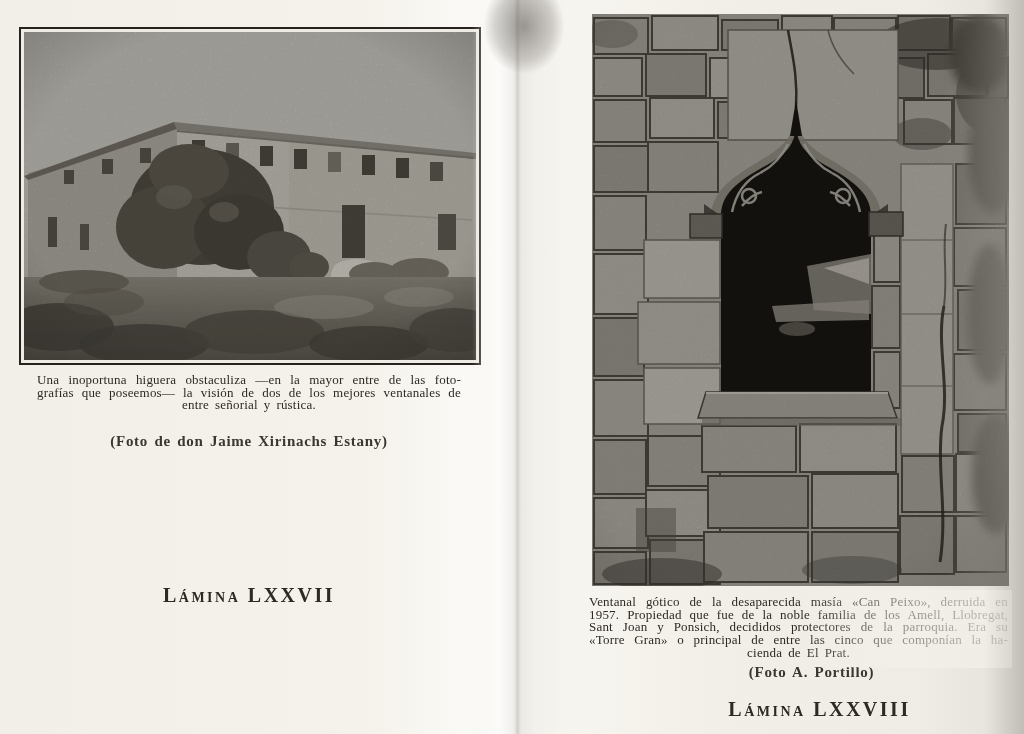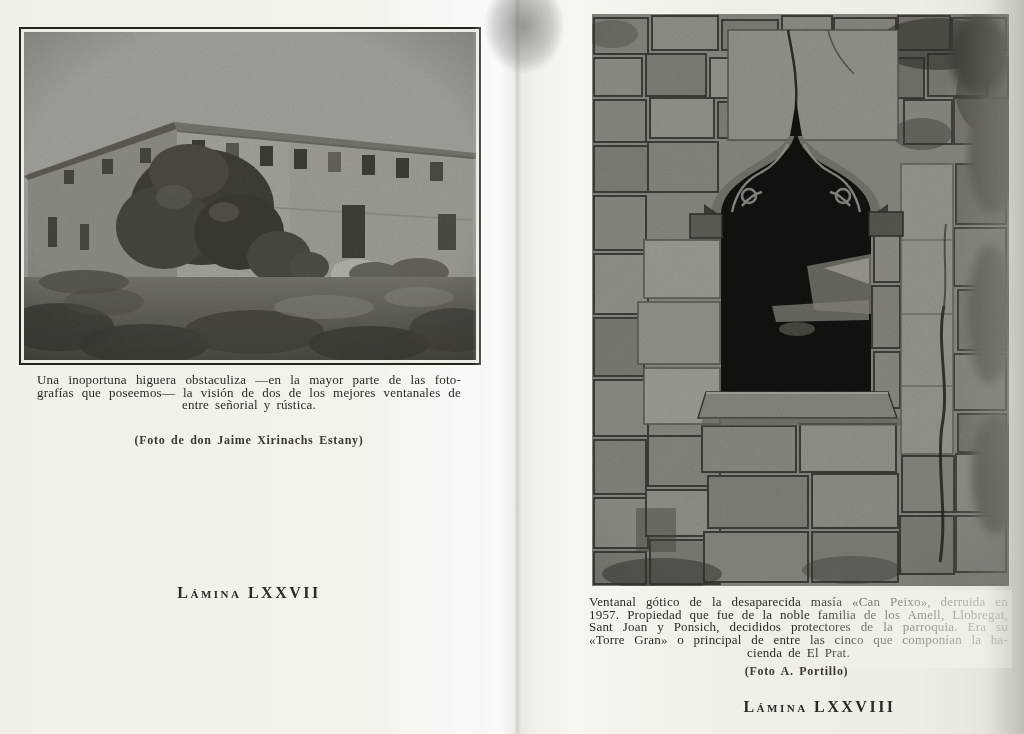--- a/index.html
+++ b/index.html
@@ -28,29 +28,29 @@
   .caption {
     position:absolute; color:#2d2924; font-size:13px; line-height:12.7px;
     word-spacing:2.5px; letter-spacing:0.2px;
   }
   .cap-line { text-align:justify; text-align-last:justify; }
   .cap-line.center { text-align:left; text-align-last:center; }
   .caption-left  { left:37px;  top:374px; width:424px; }
   .caption-right { left:589px; top:596px; width:419px; }
 
   .credit {
-    position:absolute; font-size:12px; font-weight:bold; color:#3b372f;
+    position:absolute; font-size:15px; font-weight:bold; color:#3b372f;
     letter-spacing:0.7px; word-spacing:2px; text-align:center;
   }
   .credit-left  { left:37px;  top:433px; width:424px; }
-  .credit-right { left:587px; top:664px; width:419px; }
+  .credit-right { left:602px; top:664px; width:419px; }
 
   .plate {
     position:absolute; font-variant:small-caps; font-weight:600;
-    font-size:16px; letter-spacing:2.5px; color:#2d2924; text-align:center;
+    font-size:20px; letter-spacing:2.5px; color:#2d2924; text-align:center;
   }
   .plate-left  { left:37px;  top:584px; width:424px; }
   .plate-right { left:610px; top:698px; width:419px; }
 
   
   .gutter-shadow {
     left:462px; top:0; width:140px; height:734px; pointer-events:none;
     background:linear-gradient(to right,
       rgba(98,93,86,0) 0%, rgba(98,93,86,0.03) 25%,
       rgba(98,93,86,0.10) 40%, rgba(98,93,86,0.04) 52%, rgba(98,93,86,0) 78%);
@@ -168,21 +168,21 @@
         <ellipse cx="80" cy="270" rx="40" ry="14" fill="#5f5b52" opacity="0.5"></ellipse>
         <ellipse cx="300" cy="275" rx="50" ry="12" fill="#9d998e" opacity="0.6"></ellipse>
         <ellipse cx="395" cy="265" rx="35" ry="10" fill="#a5a196" opacity="0.5"></ellipse>
 
         <rect width="452" height="328" filter="url(#g1)" opacity="0.2"></rect>
         <rect width="452" height="328" fill="url(#vig1)"></rect>
       </svg>
     </figure>
 
     <div class="caption caption-left">
-      <div class="cap-line">Una inoportuna higuera obstaculiza —en la mayor parte de las foto-</div>
+      <div class="cap-line">Una inoportuna higuera obstaculiza —en la mayor entre de las foto-</div>
       <div class="cap-line">grafías que poseemos— la visión de dos de los mejores ventanales de</div>
       <div class="cap-line center">entre señorial y rústica.</div>
     </div>
 
     <div class="credit credit-left">(Foto de don Jaime Xirinachs Estany)</div>
     <div class="plate plate-left">Lámina LXXVII</div>
   </div>
 
   <div>
 

